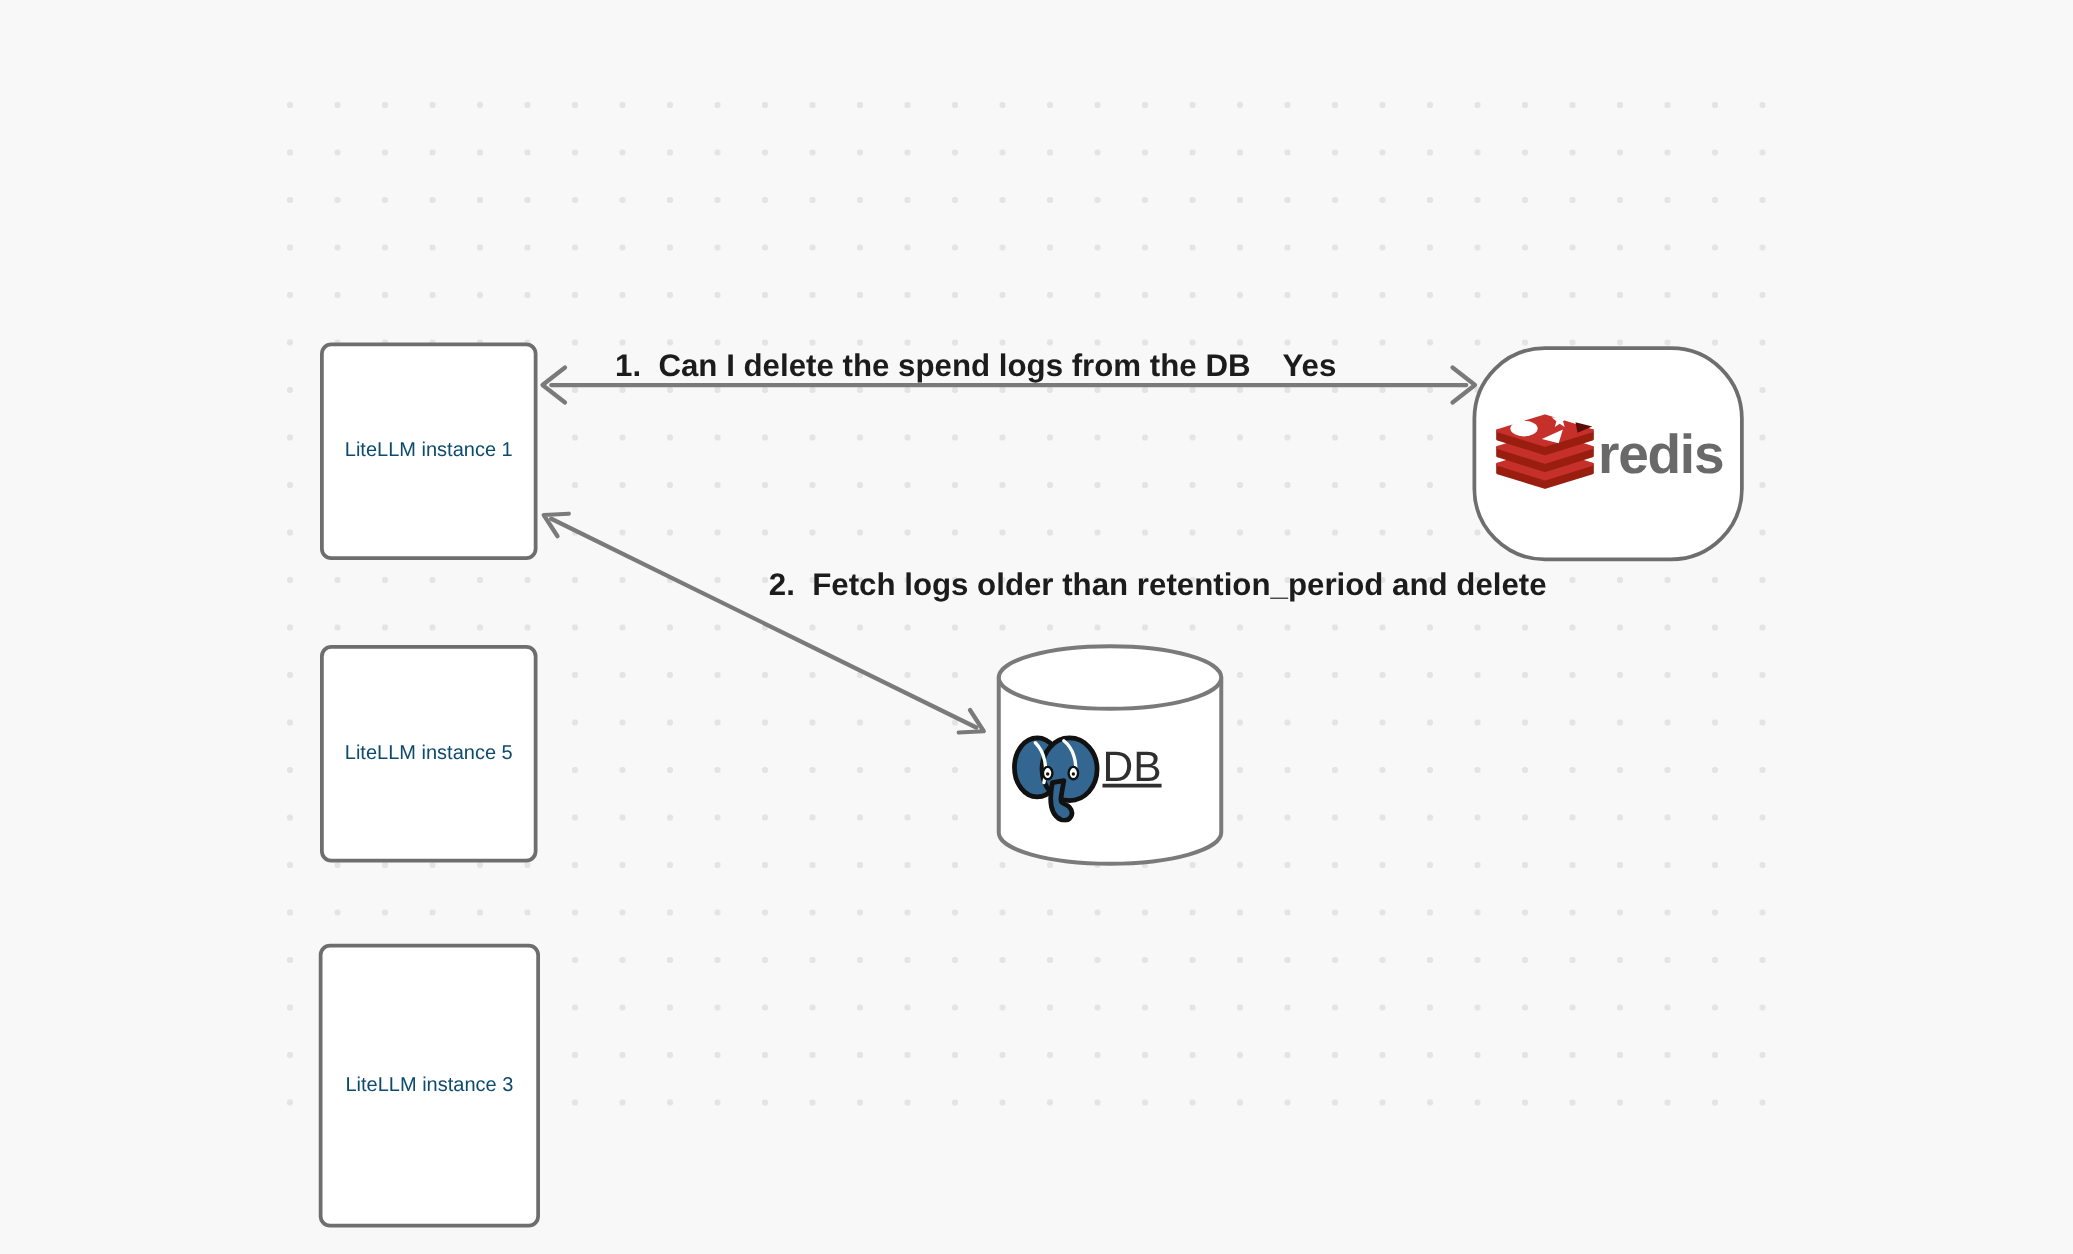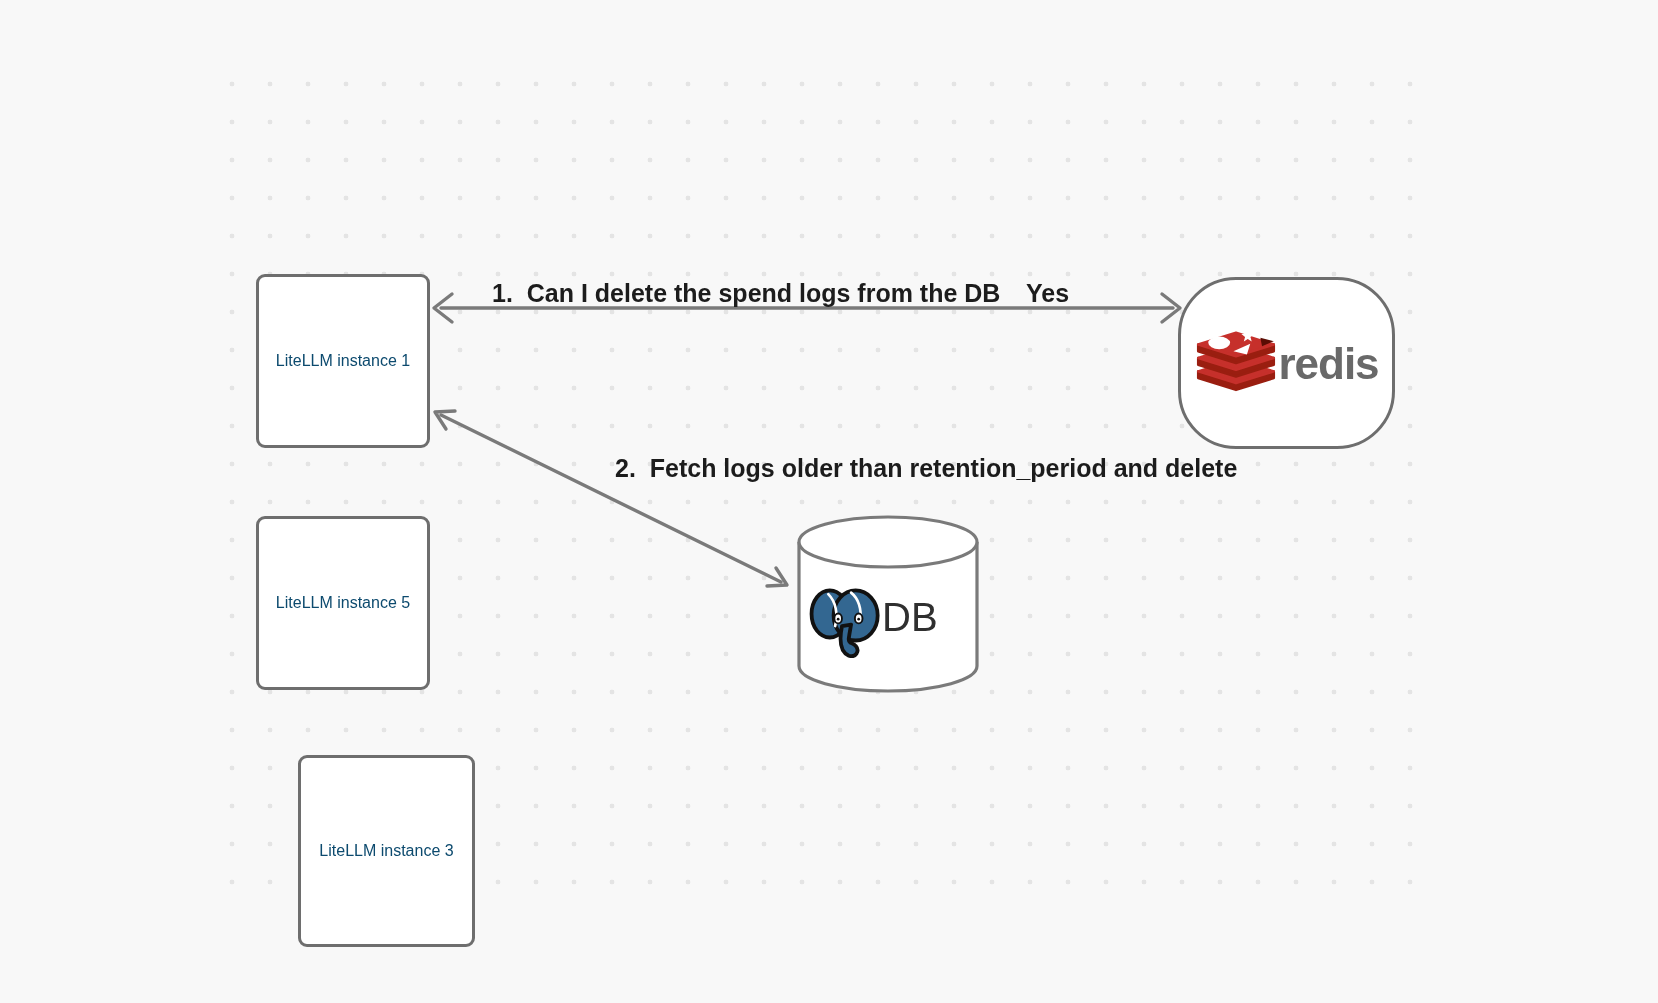--- a/index.html
+++ b/index.html
@@ -67,23 +67,24 @@
     pointer-events: none;
   }
   .db-node {
     position: absolute;
     left: 795px; top: 508px;
     width: 190px; height: 200px;
   }
   .db-label {
     position: absolute;
     left: 882px; top: 597px;
-    font-size: 40px;
+    font-size: 34px;
     color: #2f2f2f;
     line-height: 1;
+    text-decoration: underline;
   }
   .pg-elephant {
     position: absolute;
     left: 806px; top: 582px;
   }
 </style>
 </head>
 <body>
 
 <div class="canvas">
@@ -108,21 +109,21 @@
   </svg>
 
   <div class="llm-node" style="left:256px; top:274px;">
     <span class="node-label">LiteLLM instance 1</span>
   </div>
 
   <div class="llm-node" style="left:256px; top:516px;">
     <span class="node-label">LiteLLM instance 5</span>
   </div>
 
-  <div class="llm-node" style="left:255px; top:755px; width:177px; height:192px;margin-left:43px;">
+  <div class="llm-node" style="left:255px; top:755px; width:177px; height:227px;">
     <span class="node-label">LiteLLM instance 3</span>
   </div>
 
   <div class="redis-node">
     <svg width="84" height="70" viewBox="0 0 100 80" xmlns="http://www.w3.org/2000/svg">
       <g stroke-linejoin="round">
 
         <path d="M 5 50 L 5 58 L 50 72 L 95 58 L 95 50 L 50 64 Z" fill="#9a1e10" stroke="#9a1e10" stroke-width="3"></path>
         <path d="M 5 50 L 50 36 L 95 50 L 50 64 Z" fill="#c6302b" stroke="#c6302b" stroke-width="3"></path>
 

